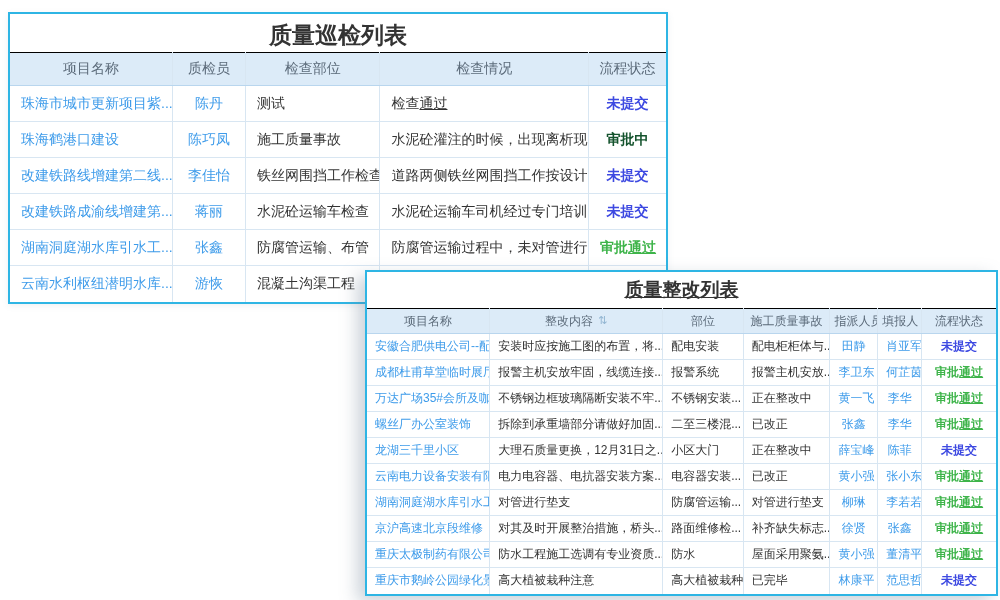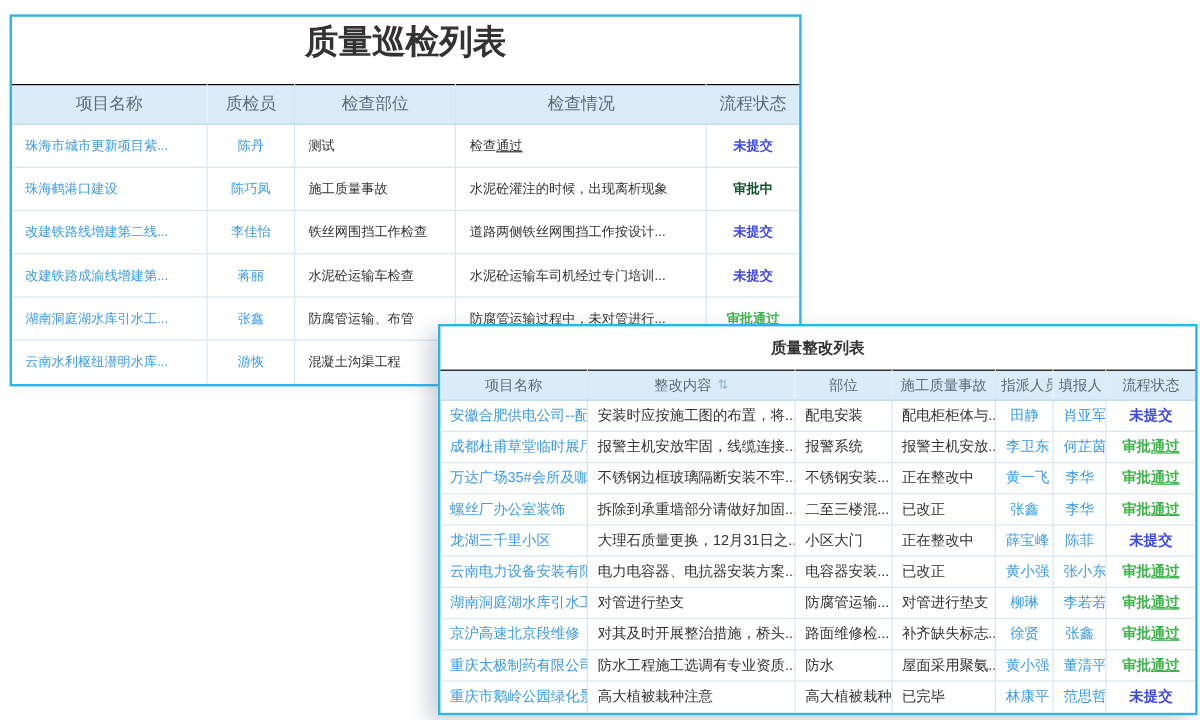--- a/index.html
+++ b/index.html
@@ -11,34 +11,34 @@
   body{
     width:1000px;height:600px;background:#ffffff;position:relative;
     overflow:hidden;font-family:"Liberation Sans","DejaVu Sans",sans-serif;
   }
   .card{
     position:absolute;background:#ffffff;border:2px solid var(--border);
   }
   #card1{left:8px;top:12px;width:660px;z-index:1;box-shadow:0 2px 6px rgba(120,140,160,.12);}
   #card2{left:365px;top:270px;width:633px;z-index:2;box-shadow:-8px 6px 16px rgba(110,130,150,.35);}
   .card-title{text-align:center;font-weight:bold;color:var(--text);}
-  #card1 .card-title{height:56px;line-height:42px;font-size:28px;}
-  #card2 .card-title{height:36px;line-height:36px;font-size:13px;}
+  #card1 .card-title{height:38px;line-height:42px;font-size:23px;}
+  #card2 .card-title{height:36px;line-height:36px;font-size:19px;text-decoration:underline;}
   table{width:100%;border-collapse:collapse;table-layout:fixed;}
   th,td{border:1px solid var(--grid);overflow:hidden;white-space:nowrap;}
   th:first-child,td:first-child{border-left:none;}
   th:last-child,td:last-child{border-right:none;}
   tbody tr:last-child td{border-bottom:none;}
   thead th{
     background:var(--header-bg);color:var(--header-text);font-weight:normal;
     text-align:center;border-top:1px solid #000000;border-bottom:1px solid #b9d6ee;
   }
   td{color:var(--text);}
   #card1 th{height:33px;font-size:14px;padding:0 6px;}
-  #card1 td{height:36px;font-size:11px;padding:0 11px;}
+  #card1 td{height:36px;font-size:14px;padding:0 11px;}
   #card2 th{height:25px;font-size:12px;padding:0 4px;}
   #card2 td{height:26px;font-size:12px;padding:0 8px;}
   
   #t1 th:nth-child(1){width:24.8%}#t1 th:nth-child(2){width:11.1%}
   #t1 th:nth-child(3){width:20.5%}#t1 th:nth-child(4){width:31.8%}
   #t1 th:nth-child(5){width:11.8%}
   #t2 th:nth-child(1){width:19.5%}#t2 th:nth-child(2){width:27.5%}
   #t2 th:nth-child(3){width:12.8%}#t2 th:nth-child(4){width:13.8%}
   #t2 th:nth-child(5){width:7.6%}#t2 th:nth-child(6){width:7.0%}
   #t2 th:nth-child(7){width:11.8%}

